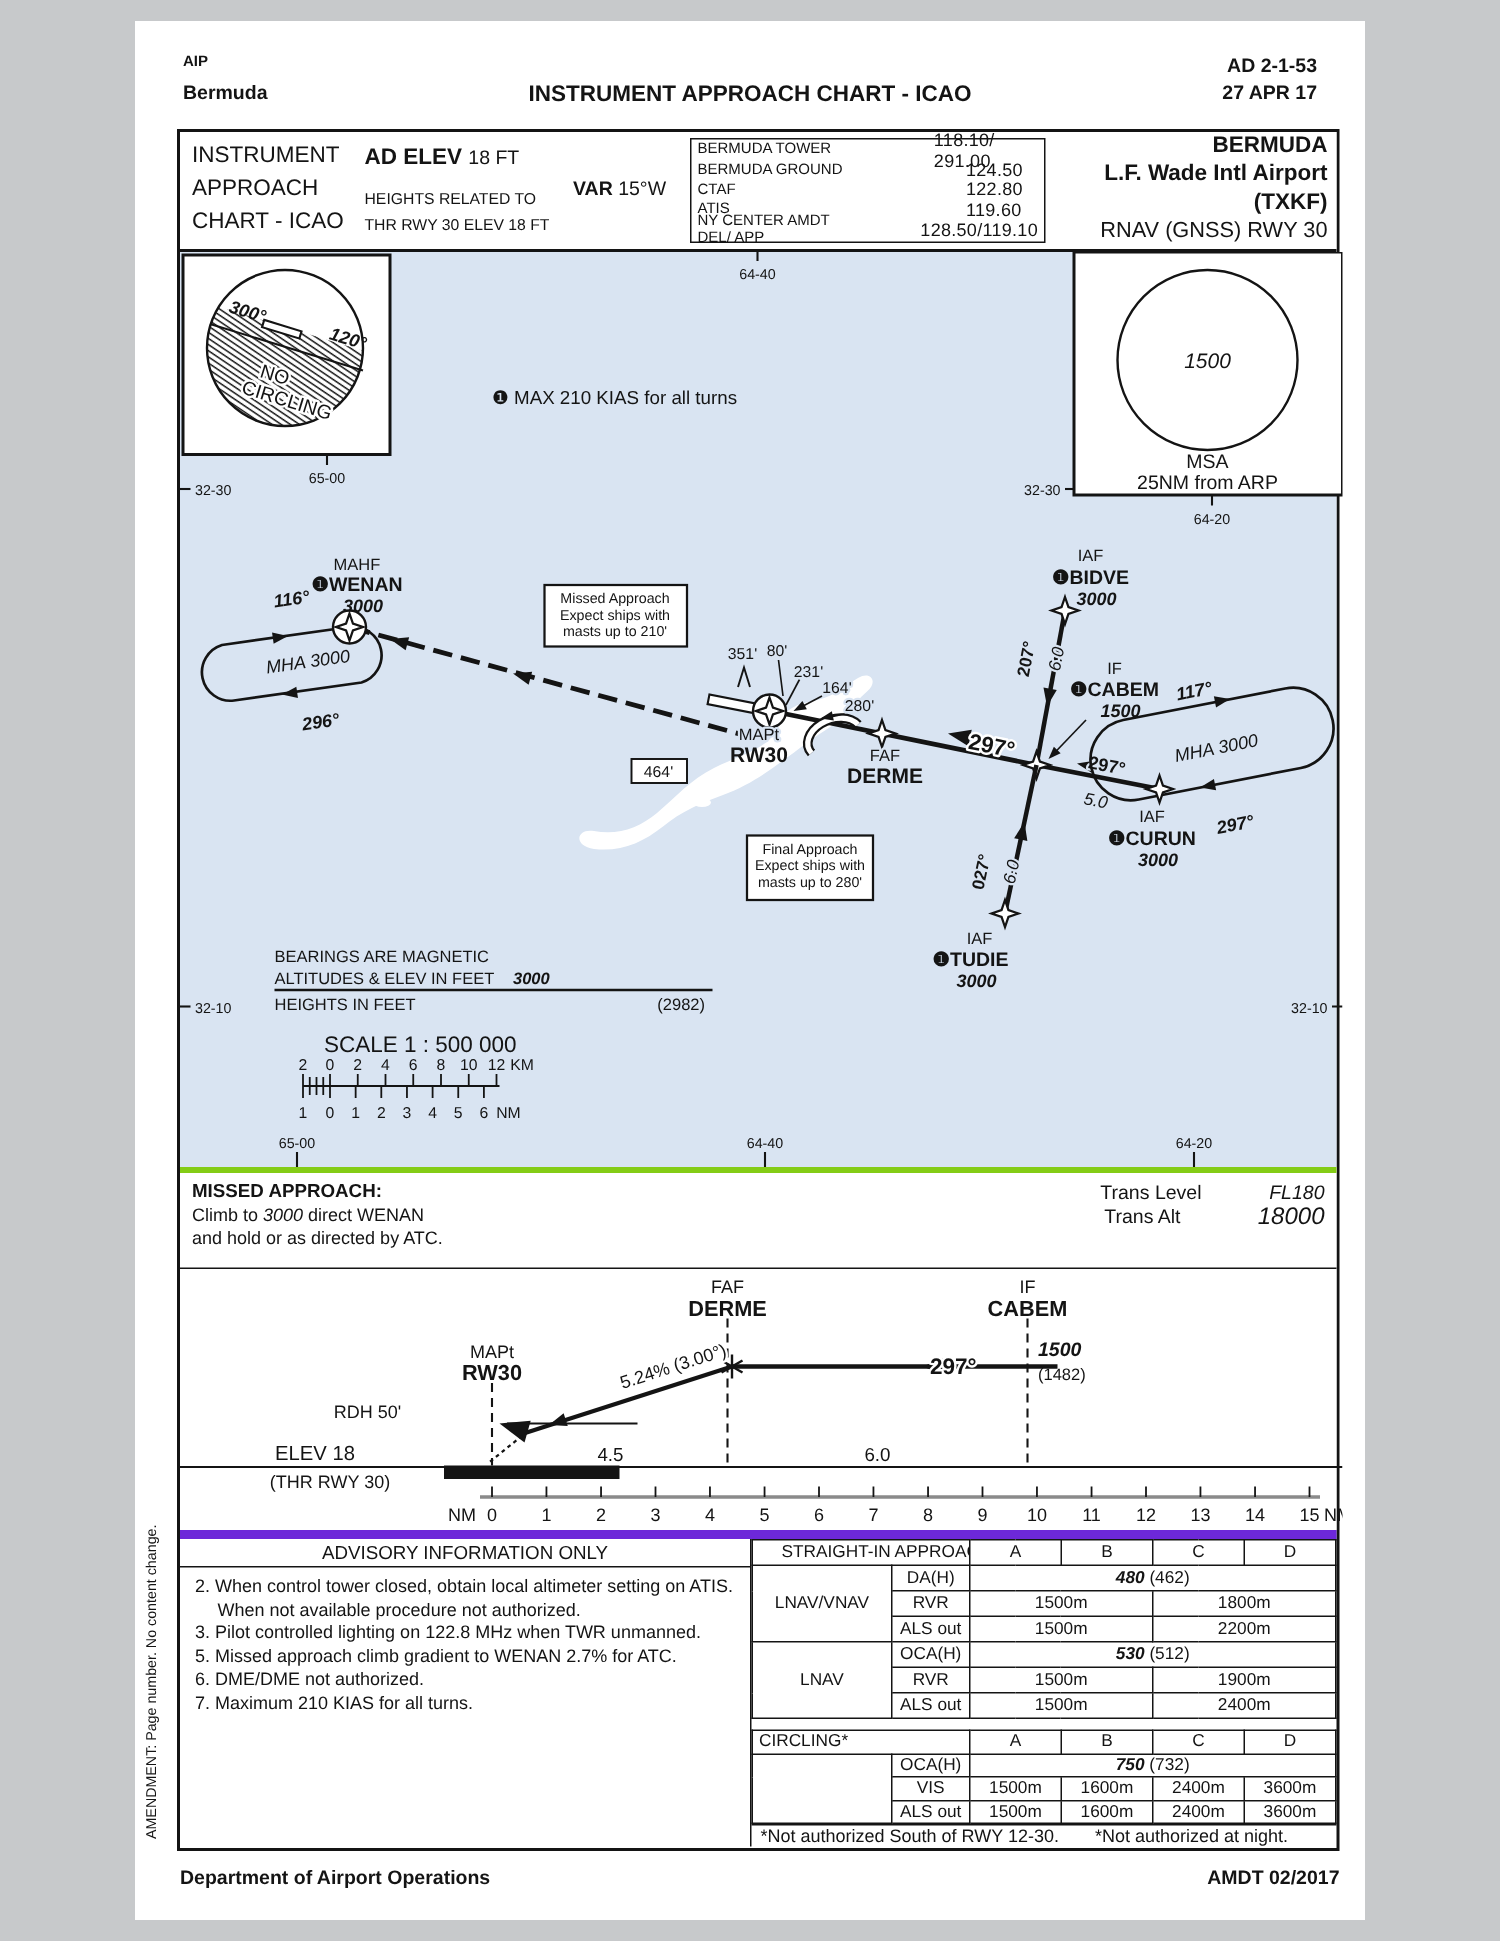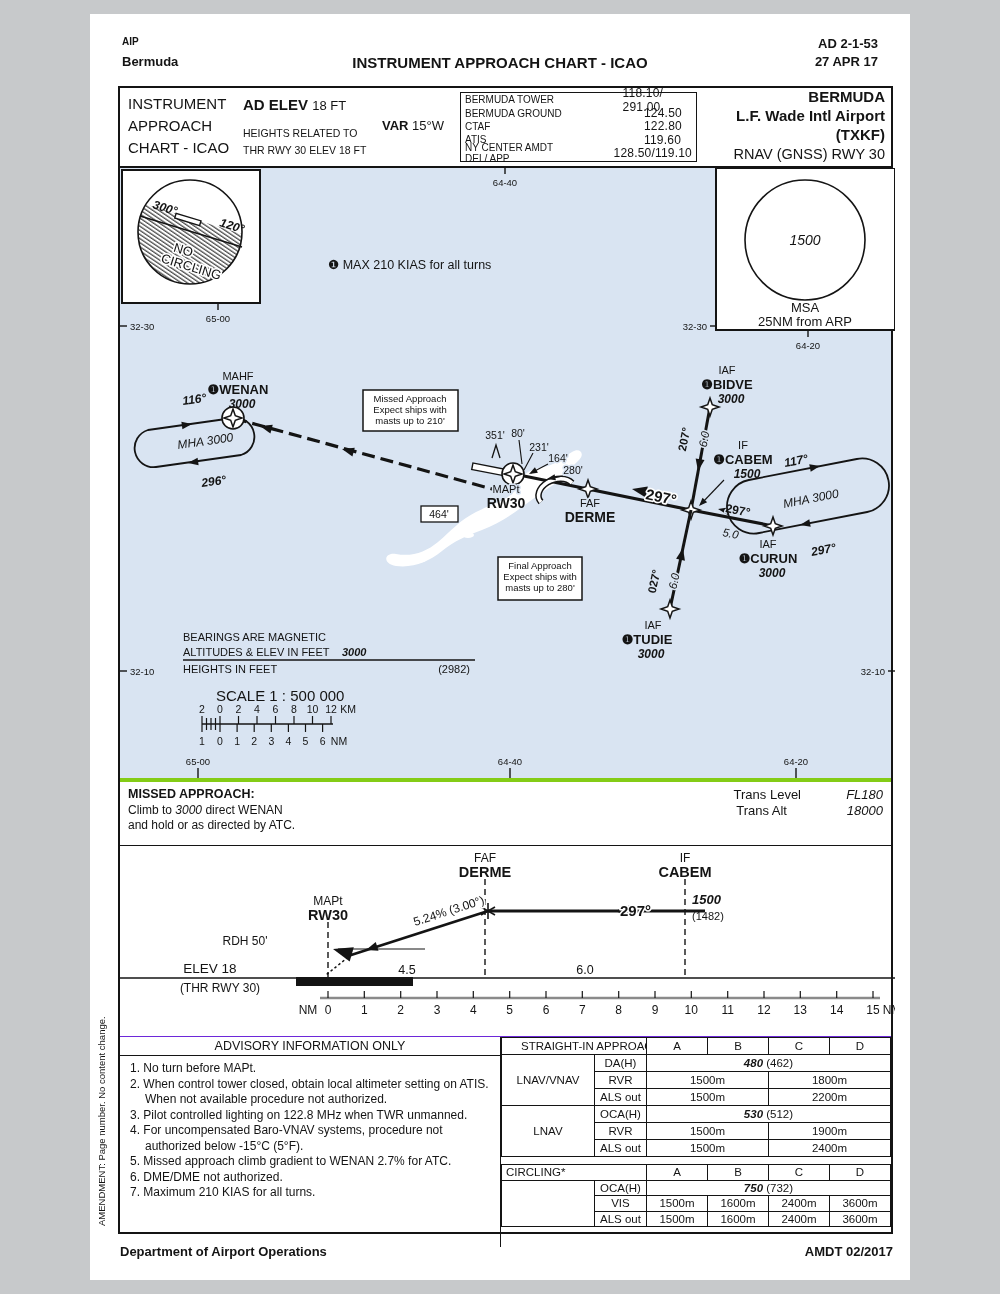--- a/index.html
+++ b/index.html
@@ -5,21 +5,21 @@
   html,body{margin:0;padding:0;background:#c7c9cb;font-family:"Liberation Sans",sans-serif;color:#141414;}
   .page{position:absolute;left:90px;top:14px;width:820px;height:1266px;background:#ffffff;}
   .abs{position:absolute;}
   .b{font-weight:bold;}
   .i{font-style:italic;}
   .mainbox{position:absolute;left:28px;top:72px;width:775px;height:1148px;border:2.5px solid #141414;box-sizing:border-box;background:#fff;}
   .infostrip{position:absolute;left:0;top:0;width:100%;height:80px;border-bottom:2px solid #141414;box-sizing:border-box;background:#fff;}
   .planview{position:absolute;left:0;top:80px;width:100%;height:610px;background:#d9e4f2;}
   .missedstrip{position:absolute;left:0;top:690px;width:100%;height:67px;border-top:4px solid #84cc16;box-sizing:border-box;background:#fff;}
   .profile{position:absolute;left:0;top:757px;width:100%;height:175px;border-top:1.5px solid #141414;box-sizing:border-box;background:#fff;}
-  .tables{position:absolute;left:0;top:932px;width:100%;height:211px;border-top:1px solid #6d28d9;box-sizing:border-box;display:flex;margin-top:16px;}
+  .tables{position:absolute;left:0;top:932px;width:100%;height:211px;border-top:6px solid #6d28d9;box-sizing:border-box;display:flex;}
   .adv{width:383px;border-right:1.5px solid #141414;box-sizing:border-box;}
   .adv-title{height:18px;line-height:18px;text-align:center;font-size:12.5px;border-bottom:1.5px solid #141414;}
   .adv-body{padding:5px 8px 0 10px;font-size:12px;line-height:15.5px;}
   .adv-item{padding-left:15px;text-indent:-15px;}
   .minima{flex:1;display:flex;flex-direction:column;}
   table.min{border-collapse:collapse;width:389px;table-layout:fixed;}
   table.min td{border:1.5px solid #141414;font-size:11.5px;text-align:center;padding:0;overflow:hidden;white-space:nowrap;}
   .freqbox{position:absolute;left:340px;top:4px;width:237px;height:70px;border:1.5px solid #141414;box-sizing:border-box;font-size:10px;}
   .freqrow{display:flex;height:13.4px;align-items:center;padding:0 4px;gap:39px;}
   .freqname{width:140px;}
@@ -339,21 +339,21 @@
     </svg>
     </div>
 
     <div class="missedstrip">
       <div class="abs b" style="left:8px;top:5px;font-size:12.5px;">MISSED APPROACH:</div>
       <div class="abs" style="left:8px;top:21px;font-size:12px;"><span>Climb to </span><span class="i">3000</span><span> direct WENAN</span></div>
       <div class="abs" style="left:8px;top:36px;font-size:12px;">and hold or as directed by ATC.</div>
       <div class="abs" style="right:90px;top:5px;font-size:13px;">Trans Level</div>
       <div class="abs i" style="right:8px;top:5px;font-size:13px;text-align:right;">FL180</div>
       <div class="abs" style="right:104px;top:21px;font-size:13px;">Trans Alt</div>
-      <div class="abs i" style="right:8px;top:21px;font-size:13px;text-align:right;">18000</div>
+      <div class="abs i" style="right:8px;top:21px;font-size:16px;text-align:right;">18000</div>
     </div>
 
     <div class="profile">
     <svg width="775" height="173" viewBox="0 0 775 173">
       <defs>
         <path id="arr2" d="M0,0 L-13,5 L-13,-5 Z"></path>
       </defs>
 
       <g stroke="#141414" stroke-width="1.4" stroke-dasharray="6 4">
         <line x1="365" y1="33" x2="365" y2="131"></line>
@@ -433,24 +433,22 @@
         <text x="753" y="168">15</text>
         <text x="772" y="168">NM</text>
       </g>
     </svg>
     </div>
 
     <div class="tables">
       <div class="adv">
         <div class="adv-title">ADVISORY INFORMATION ONLY</div>
         <div class="adv-body">
-          <div class="adv-item">1. No turn before MAPt.</div>
           <div class="adv-item">2. When control tower closed, obtain local altimeter setting on ATIS. When not available procedure not authorized.</div>
           <div class="adv-item">3. Pilot controlled lighting on 122.8 MHz when TWR unmanned.</div>
-          <div class="adv-item">4. For uncompensated Baro-VNAV systems, procedure not authorized below -15°C (5°F).</div>
           <div class="adv-item">5. Missed approach climb gradient to WENAN 2.7% for ATC.</div>
           <div class="adv-item">6. DME/DME not authorized.</div>
           <div class="adv-item">7. Maximum 210 KIAS for all turns.</div>
         </div>
       </div>
 
       <div class="minima">
         <table class="min">
           <colgroup>
               <col style="width:93px">
@@ -539,20 +537,24 @@
           <tr style="height:15.5px">
             <td>ALS out</td>
             <td>1500m</td>
             <td>1600m</td>
             <td>2400m</td>
             <td>3600m</td>
           </tr>
         </tbody>
           </table>
 
+        <div class="note-strip">
+          <span>*Not authorized South of RWY 12-30.</span>
+          <span>*Not authorized at night.</span>
+        </div>
       </div>
     </div>
   </div>
 
   <div class="abs b" style="left:30px;top:1230px;font-size:13px;">Department of Airport Operations</div>
   <div class="abs b" style="right:17px;top:1230px;font-size:13px;text-align:right;">AMDT 02/2017</div>
 
 </div>
 
 </body></html>

